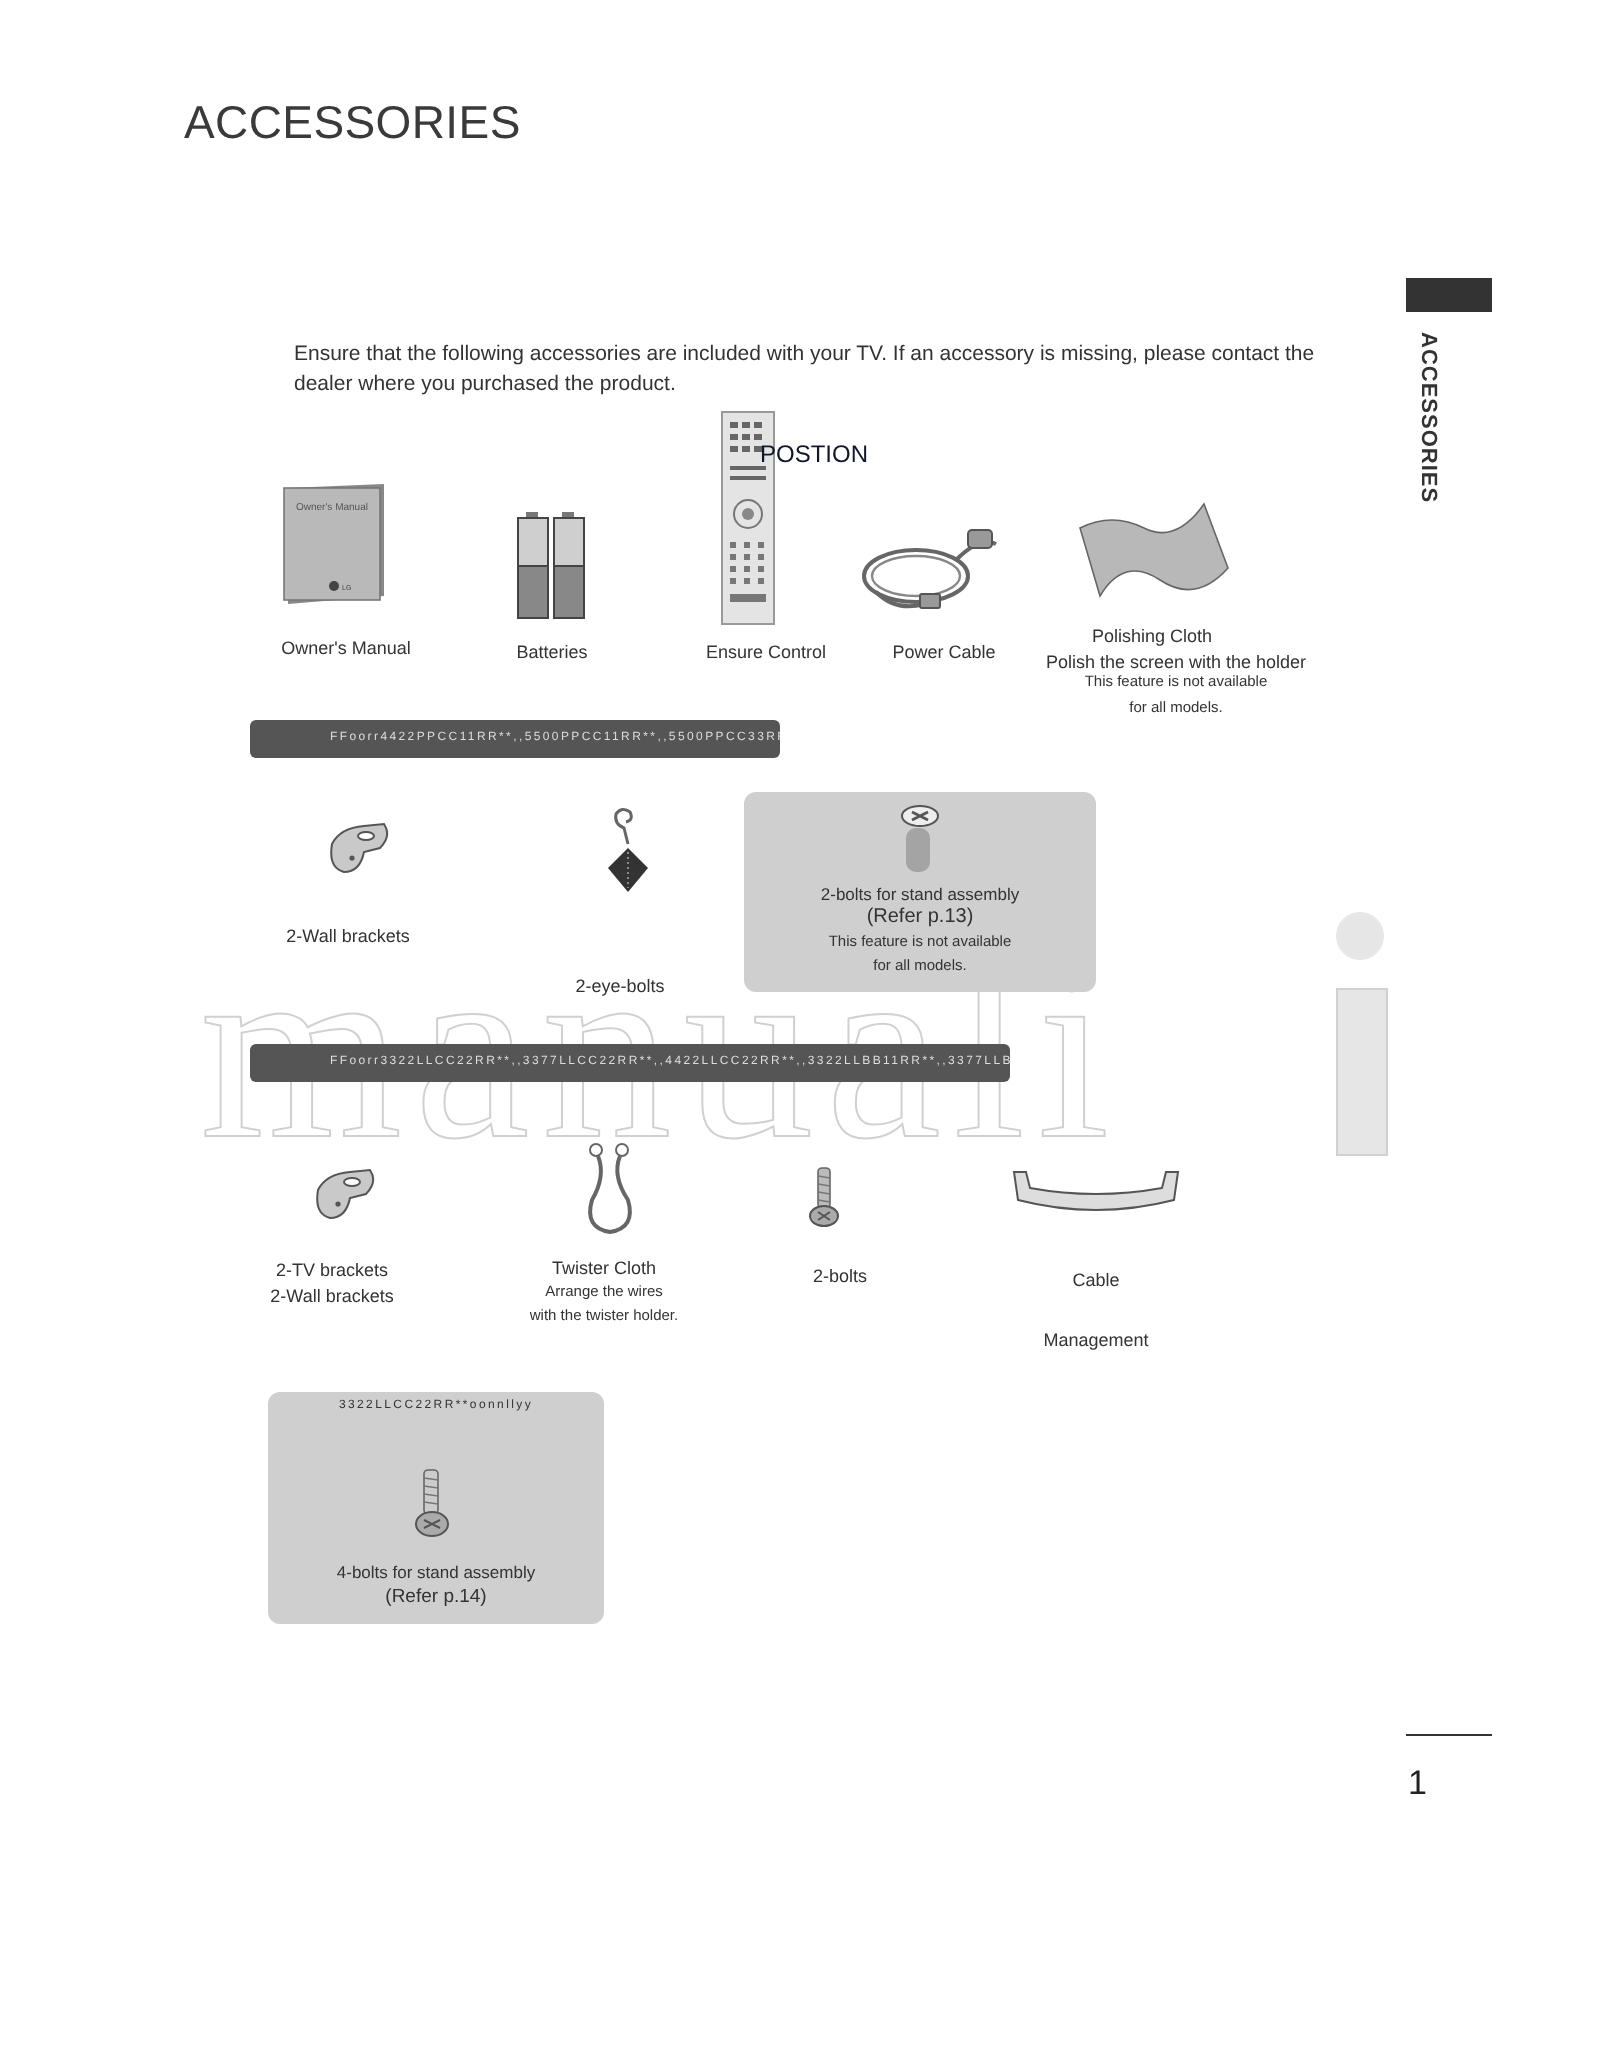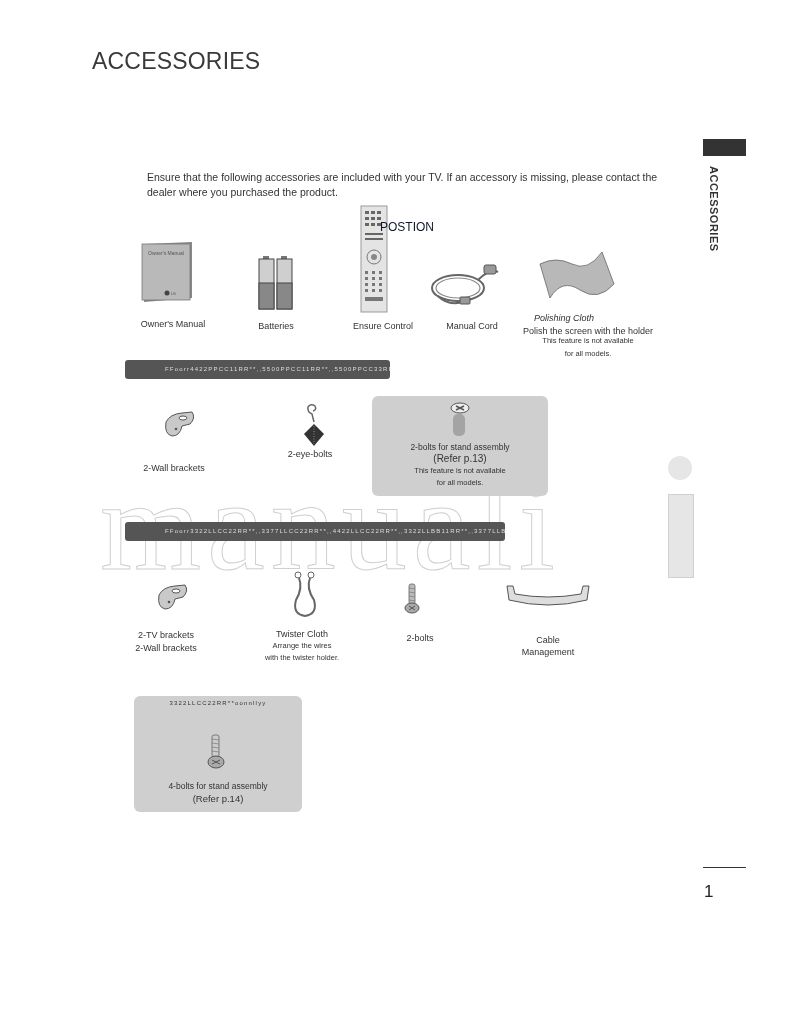--- a/index.html
+++ b/index.html
@@ -113,28 +113,28 @@
 <div class="abs" style="left:428px;top:262px;">
   <svg width="76" height="44" viewBox="0 0 76 44">
     <ellipse cx="30" cy="26" rx="26" ry="13" fill="none" stroke="#666" stroke-width="2"></ellipse>
     <ellipse cx="30" cy="26" rx="22" ry="10" fill="none" stroke="#888" stroke-width="1.2"></ellipse>
     <path d="M50 18 Q62 6 70 10" fill="none" stroke="#666" stroke-width="2"></path>
     <rect x="56" y="3" width="12" height="9" rx="2" fill="#999" stroke="#555"></rect>
     <path d="M10 34 Q20 44 34 40" fill="none" stroke="#666" stroke-width="2"></path>
     <rect x="32" y="35" width="10" height="7" rx="1" fill="#999" stroke="#555"></rect>
   </svg>
 </div>
-<div class="abs cap" style="left:424px;top:320px;width:96px;">Manual Cord</div>
+<div class="abs cap" style="left:424px;top:320px;width:96px;">Power Cable</div>
 
 <div class="abs" style="left:536px;top:250px;">
   <svg width="80" height="50" viewBox="0 0 80 50">
     <path d="M4 14 Q20 6 36 14 Q52 22 66 2 L78 34 Q62 52 44 40 Q26 28 14 48 Z" fill="#b8b8b8" stroke="#666" stroke-width="0.8"></path>
   </svg>
 </div>
-<div class="abs cap" style="left:494px;top:312px;width:140px;font-style:italic;">Polishing Cloth</div>
+<div class="abs cap" style="left:506px;top:312px;width:140px;">Polishing Cloth</div>
 <div class="abs cap" style="left:508px;top:325px;width:160px;">Polish the screen with the holder</div>
 <div class="abs cap-sm" style="left:518px;top:335px;width:140px;">This feature is not available</div>
 <div class="abs cap-sm" style="left:518px;top:348px;width:140px;">for all models.</div>
 
 <div class="abs model-bar" style="left:125px;top:360px;width:225px;">FFoorr4422PPCC11RR**,,5500PPCC11RR**,,5500PPCC33RR*</div>
 
 <div class="abs" style="left:162px;top:410px;">
   <svg width="34" height="28" viewBox="0 0 34 28">
     <path d="M4 12 Q8 4 20 3 L30 2 Q34 8 28 14 L20 16 Q18 26 10 26 Q2 24 4 12 Z" fill="#c9c9c9" stroke="#555" stroke-width="1"></path>
     <ellipse cx="21" cy="8" rx="4" ry="2" fill="#fff" stroke="#555"></ellipse>
@@ -143,21 +143,21 @@
 </div>
 <div class="abs cap" style="left:124px;top:462px;width:100px;">2-Wall brackets</div>
 
 <div class="abs" style="left:296px;top:402px;">
   <svg width="32" height="46" viewBox="0 0 32 46">
     <path d="M18 20 L16 12 Q11 10 12 5 Q15 1 19 4 Q21 8 17 9" fill="none" stroke="#666" stroke-width="1.5"></path>
     <polygon points="18,22 28,32 18,44 8,32" fill="#333"></polygon>
     <line x1="18" y1="24" x2="18" y2="42" stroke="#888" stroke-dasharray="1,1.5"></line>
   </svg>
 </div>
-<div class="abs cap" style="left:268px;top:448px;width:84px;">2-eye-bolts</div>
+<div class="abs cap" style="left:268px;top:487px;width:84px;">2-eye-bolts</div>
 
 <div class="abs gray-box" style="left:372px;top:396px;width:176px;height:100px;"></div>
 <div class="abs" style="left:449px;top:402px;">
   <svg width="22" height="36" viewBox="0 0 22 36">
     <ellipse cx="11" cy="6" rx="9" ry="5" fill="#eee" stroke="#555"></ellipse>
     <path d="M7 4 L15 8 M15 4 L7 8" stroke="#555" stroke-width="1.4"></path>
     <rect x="4" y="12" width="12" height="22" rx="5" fill="#999" opacity="0.8"></rect>
   </svg>
 </div>
 <div class="abs cap-md" style="left:380px;top:441px;width:160px;">2-bolts for stand assembly</div>
@@ -202,21 +202,21 @@
   </svg>
 </div>
 <div class="abs cap" style="left:380px;top:632px;width:80px;">2-bolts</div>
 
 <div class="abs" style="left:505px;top:584px;">
   <svg width="86" height="24" viewBox="0 0 86 24">
     <path d="M2 2 L8 2 L10 10 Q43 16 76 10 L78 2 L84 2 L82 16 Q43 26 4 16 Z" fill="#ddd" stroke="#555" stroke-width="1"></path>
   </svg>
 </div>
 <div class="abs cap" style="left:500px;top:634px;width:96px;">Cable</div>
-<div class="abs cap" style="left:500px;top:646px;width:96px;">Management</div>
+<div class="abs cap" style="left:500px;top:664px;width:96px;">Management</div>
 
 <div class="abs gray-box" style="left:134px;top:696px;width:168px;height:116px;"></div>
 <div class="abs" style="left:134px;top:700px;width:168px;text-align:center;font-size:6px;letter-spacing:1.2px;color:#333;">3322LLCC22RR**oonnllyy</div>
 <div class="abs" style="left:206px;top:734px;">
   <svg width="20" height="36" viewBox="0 0 20 36">
     <rect x="6" y="1" width="7" height="22" rx="2" fill="#ccc" stroke="#666" stroke-width="0.8"></rect>
     <g stroke="#777" stroke-width="0.7">
         <line x1="6" y1="5" x2="13" y2="6"></line>
         <line x1="6" y1="9" x2="13" y2="10"></line>
         <line x1="6" y1="13" x2="13" y2="14"></line>

